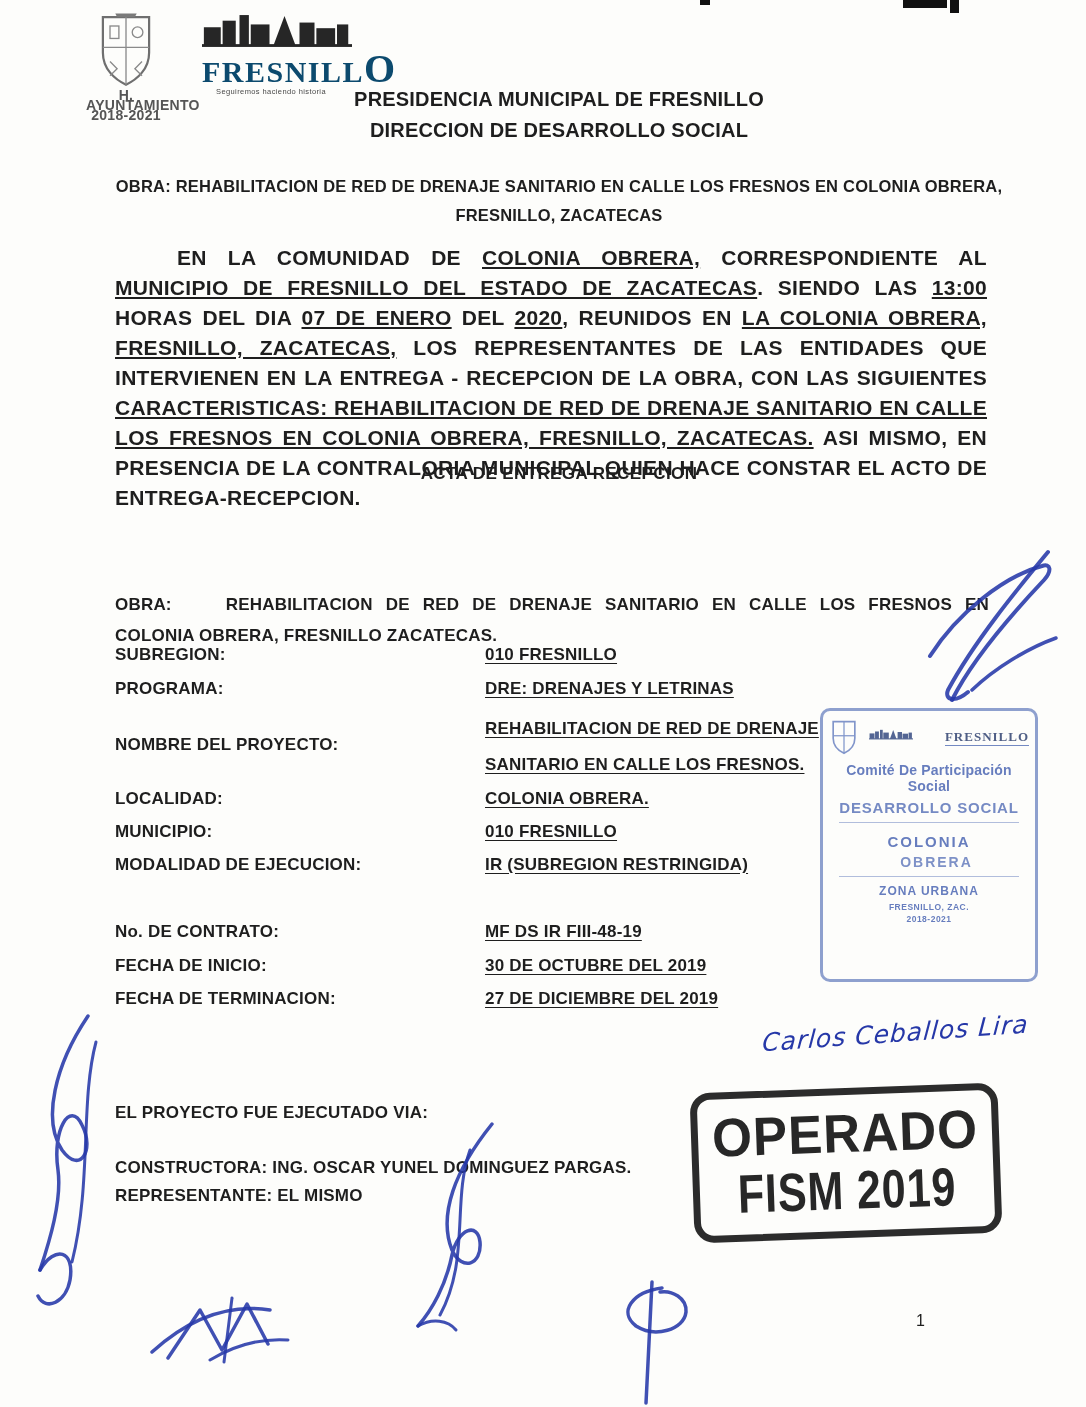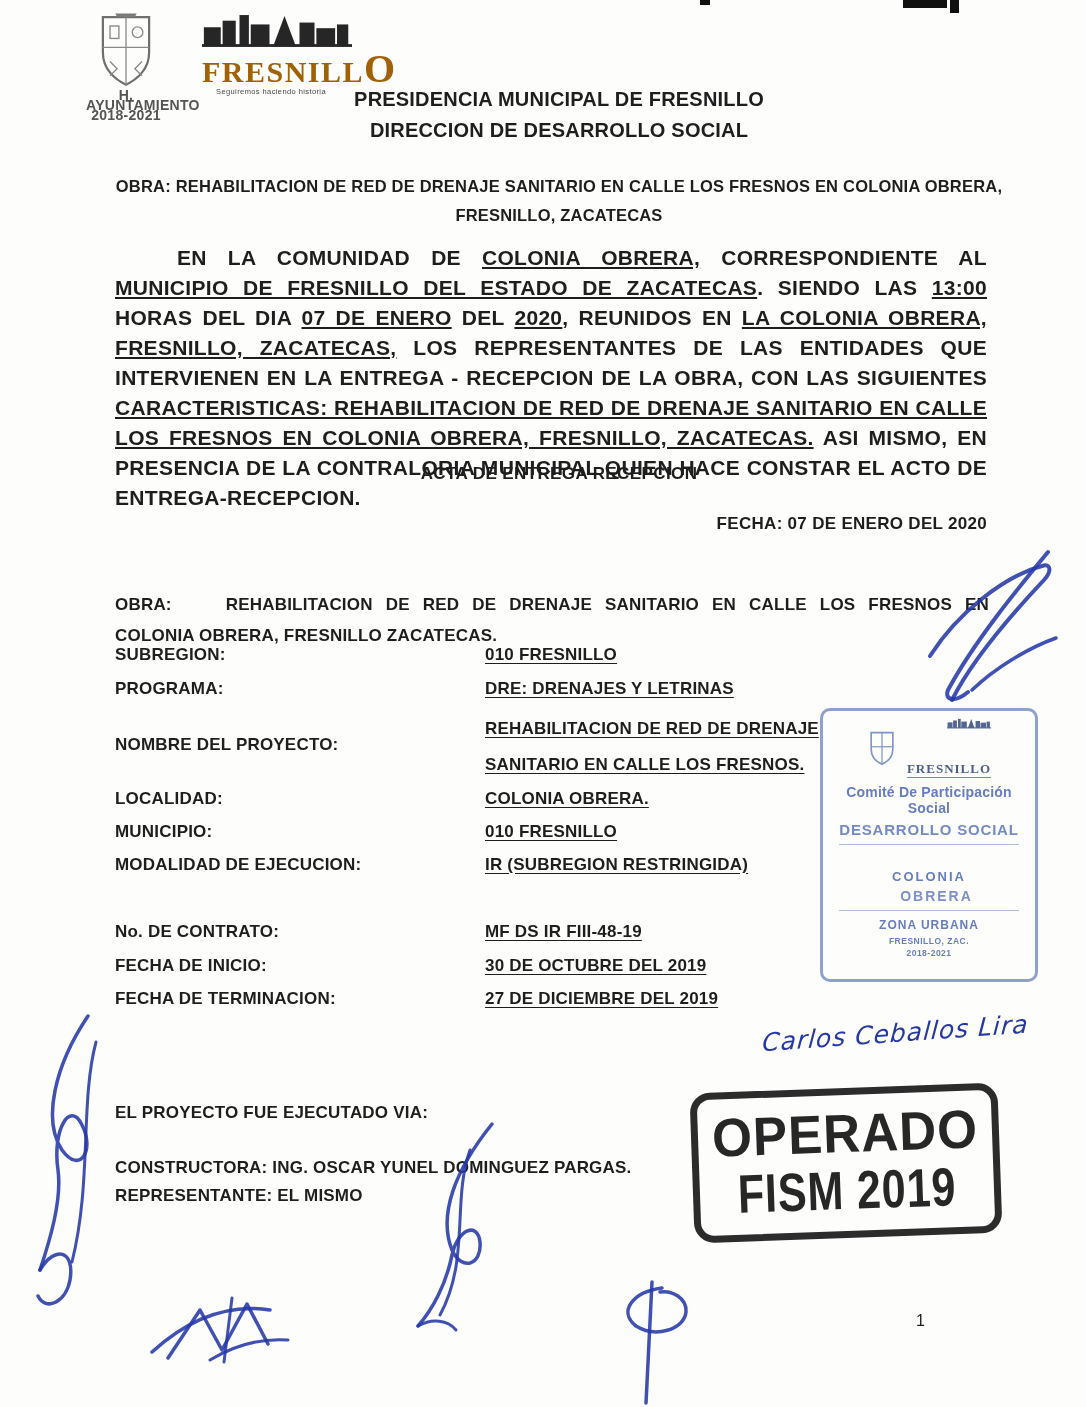--- a/index.html
+++ b/index.html
@@ -17,21 +17,21 @@
   .mark-a { left:700px; top:0; width:10px; height:5px; }
   .mark-b { left:903px; top:0; width:44px; height:8px; }
   .mark-c { left:950px; top:0; width:9px; height:13px; }
 
   
   .crest { position:absolute; left:86px; top:10px; width:80px; text-align:center; }
   .crest svg { display:block; margin:0 auto; }
   .crest-caption { font-size:14px; color:#555; line-height:10px; letter-spacing:.3px; }
 
   .fres-logo { position:absolute; left:202px; top:12px; width:180px; }
-  .fres-wordmark { font-family:"Liberation Serif", serif; font-weight:700; color:#a16207;
+  .fres-wordmark { font-family:"Liberation Serif", serif; font-weight:700; color:#0c4a6e;
     font-size:30px; letter-spacing:1.5px; line-height:30px; display:flex; align-items:baseline; }
   .fres-o { font-size:40px; line-height:30px; }
   .fres-tagline { font-size:7.5px; color:#4a4a4a; letter-spacing:.4px; margin-left:14px; font-weight:400; }
 
   .doc-title1 { position:absolute; top:88px; left:16px; width:1086px; text-align:center; font-size:20px; letter-spacing:.2px; }
   .doc-title2 { position:absolute; top:119px; left:16px; width:1086px; text-align:center; font-size:20px; letter-spacing:.2px; }
 
   .obra-heading { position:absolute; top:172px; left:16px; width:1086px; text-align:center; font-size:16.5px; line-height:29px; letter-spacing:.2px; }
 
   .intro { position:absolute; top:243px; left:115px; width:872px; font-size:21px;
@@ -54,26 +54,26 @@
   .pagenum { position:absolute; left:916px; top:1312px; font-size:16px; font-weight:400; }
 
   
   .pstamp {
     position:absolute; left:820px; top:708px; width:218px; height:274px;
     border:3px solid rgba(108,131,192,.8); border-radius:10px;
     color:var(--stamp-blue,#5f77bb); text-align:center; opacity:.95;
     padding-top:7px;
   }
   .pstamp-logos { display:flex; justify-content:center; align-items:center; gap:10px; }
-  .pstamp-fres { display:flex; flex-direction:column; align-items:flex-end;gap:32px; }
+  .pstamp-fres { display:flex; flex-direction:row; align-items:flex-start;gap:32px; }
   .pstamp-fres-name { font-family:"Liberation Serif", serif; font-size:13px; letter-spacing:1px; color:#46567f; border-bottom:1.5px solid #6c83c0; }
   .pstamp-committee { font-size:14px; margin-top:6px; letter-spacing:.2px; font-weight:700; }
   .pstamp-dept { font-size:15px; margin-top:5px; letter-spacing:.8px; opacity:.9; }
   .pstamp-sep { width:85%; margin:6px auto 0; border-top:1.5px solid rgba(108,131,192,.55); }
-  .pstamp-colonia { font-size:13px; margin-top:24px; letter-spacing:2px; }
+  .pstamp-colonia { font-size:15px; margin-top:10px; letter-spacing:2px; }
   .pstamp-obrera { font-size:14px; margin-top:4px; letter-spacing:2px; opacity:.85;padding-left:15px; }
   .pstamp-zona { font-size:12px; margin-top:7px; letter-spacing:1px; }
   .pstamp-city { font-size:8.5px; margin-top:4px; letter-spacing:.5px; }
   .pstamp-period { font-size:8.5px; margin-top:2px; letter-spacing:.5px; }
 
   
   .ostamp {
     position:absolute; left:692px; top:1088px; width:308px;
     border:7px solid #1d1d1d; border-radius:20px;
     padding:10px 4px 12px; text-align:center; color:#171717;
@@ -143,21 +143,20 @@
 
   <div class="obra-heading">
     <div>OBRA: REHABILITACION DE RED DE DRENAJE SANITARIO EN CALLE LOS FRESNOS EN COLONIA OBRERA,</div>
     <div>FRESNILLO, ZACATECAS</div>
   </div>
 
   <p class="intro"><span>EN LA COMUNIDAD DE </span><span class="u">COLONIA OBRERA,</span><span> CORRESPONDIENTE AL </span><span class="u">MUNICIPIO DE FRESNILLO DEL ESTADO DE ZACATECAS</span><span>. SIENDO LAS </span><span class="u">13:00</span><span> HORAS DEL DIA </span><span class="u">07 DE ENERO</span><span> DEL </span><span class="u">2020</span><span>, REUNIDOS EN </span><span class="u">LA COLONIA OBRERA, FRESNILLO, ZACATECAS,</span><span> LOS REPRESENTANTES DE LAS ENTIDADES QUE INTERVIENEN EN LA ENTREGA - RECEPCION DE LA OBRA, CON LAS SIGUIENTES </span><span class="u">CARACTERISTICAS: REHABILITACION DE RED DE DRENAJE SANITARIO EN CALLE LOS FRESNOS EN COLONIA OBRERA, FRESNILLO, ZACATECAS.</span><span> ASI MISMO, EN PRESENCIA DE LA CONTRALORIA MUNICIPAL QUIEN HACE CONSTAR EL ACTO DE ENTREGA-RECEPCION.</span></p>
 
   <div class="acta-title">ACTA DE ENTREGA RECEPCION</div>
 
-  <div class="fecha">FECHA: 07 DE ENERO DEL 2020</div>
 
   <p class="obra-block"><span>OBRA:</span><span class="obra-spacer"></span><span>REHABILITACION DE RED DE DRENAJE SANITARIO EN CALLE LOS FRESNOS EN COLONIA OBRERA, FRESNILLO ZACATECAS.</span></p>
 
   <div class="frow" style="top:645px">
     <span class="flabel">SUBREGION:</span>
     <span class="fval">010 FRESNILLO</span>
   </div>
   <div class="frow" style="top:679px">
     <span class="flabel">PROGRAMA:</span>
     <span class="fval">DRE: DRENAJES Y LETRINAS</span>

